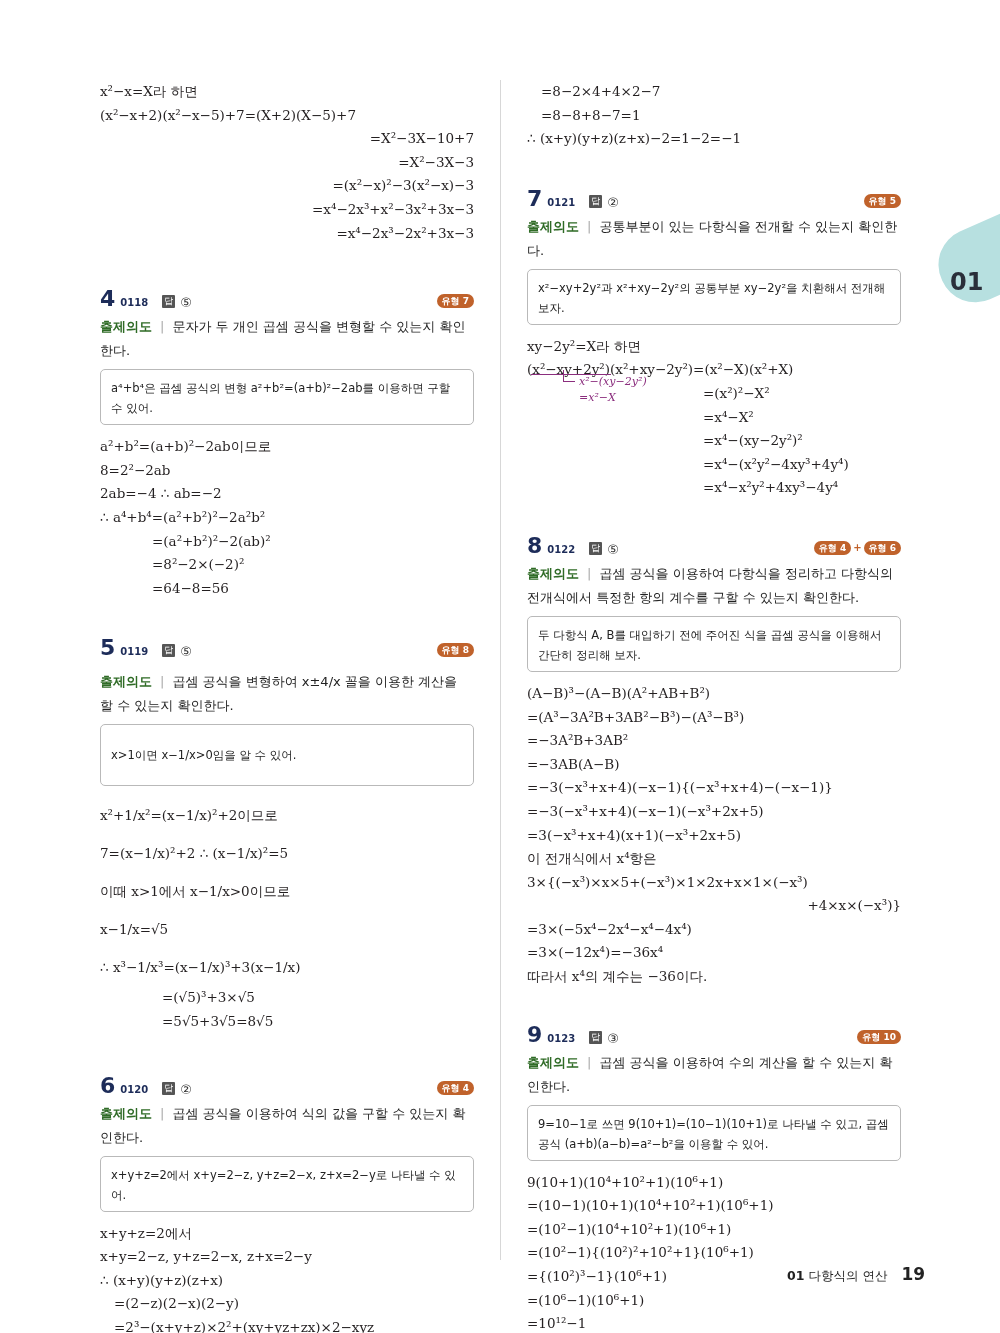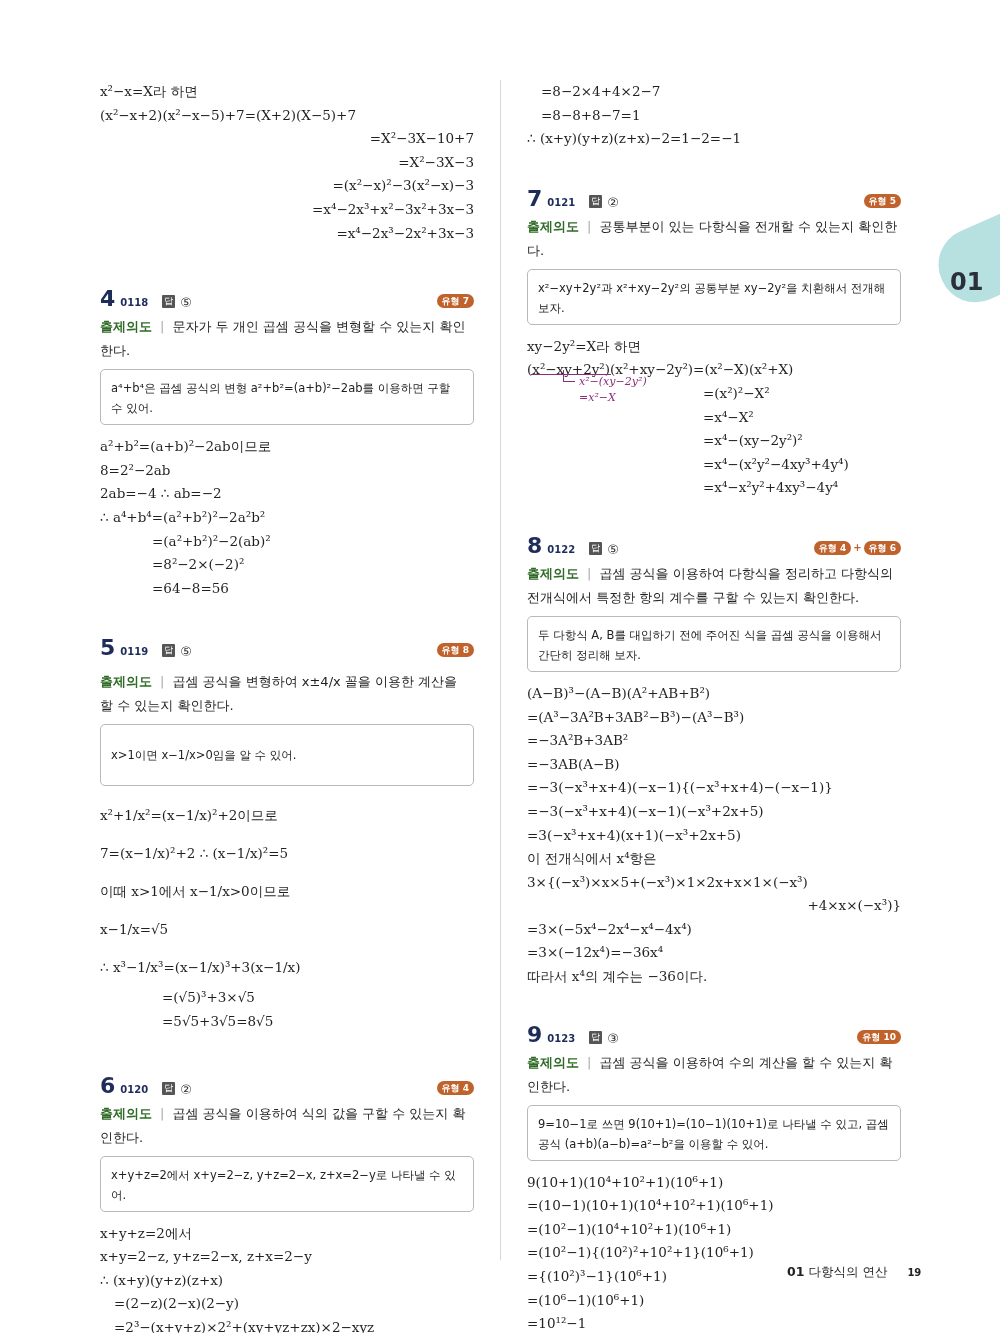--- a/index.html
+++ b/index.html
@@ -30,21 +30,21 @@
   .hint-box { border: 1px solid #b9b9b9; border-radius: 5px; padding: 8px 10px 6px 10px; margin-top: 6px; margin-bottom: 10px; font-size: 11.5px; line-height: 20px; font-family: "DejaVu Sans", sans-serif; color: #222; }
   .annot { font-size: 11px; line-height: 16px; color: #8b2e7e; font-family: "DejaVu Serif", serif; font-style: italic; white-space: nowrap; }
   .annot-wrap { position: relative; height: 0; }
   .annot-block { position: absolute; left: 52px; top: -8px; }
   .annot-hook { position: absolute; left: -16px; top: -4px; width: 12px; height: 12px; border-left: 1px solid #8b2e7e; border-bottom: 1px solid #8b2e7e; }
   .underline-purple { position: absolute; left: 4px; top: -8px; width: 80px; height: 1px; background: #8b2e7e; }
   .chapter-tab { position: absolute; left: 942px; top: 243px; width: 80px; height: 74px; background: #b7e0e0; border-radius: 36px 0 0 36px; transform: rotate(-24deg); transform-origin: left center; }
   .chapter-num { position: absolute; left: 950px; top: 268px; font-family: "DejaVu Sans", sans-serif; font-weight: bold; font-size: 24px; color: #2a2f3a; }
   .footer { position: absolute; left: 787px; top: 1264px; font-family: "DejaVu Sans", sans-serif; font-size: 12.5px; color: #222; display: flex; align-items: baseline; }
   .footer-chap { font-weight: bold; margin-right: 4px; }
-  .footer-page { font-weight: bold; font-size: 10px; margin-left: 20px; }
+  .footer-page { font-weight: bold; font-size: 17px; margin-left: 14px; }
 </style>
 </head>
 <body>
 
 <div class="chapter-tab"></div>
 <div class="chapter-num">01</div>
 <div class="divider"></div>
 
 <div class="col col-left">
   <div>

